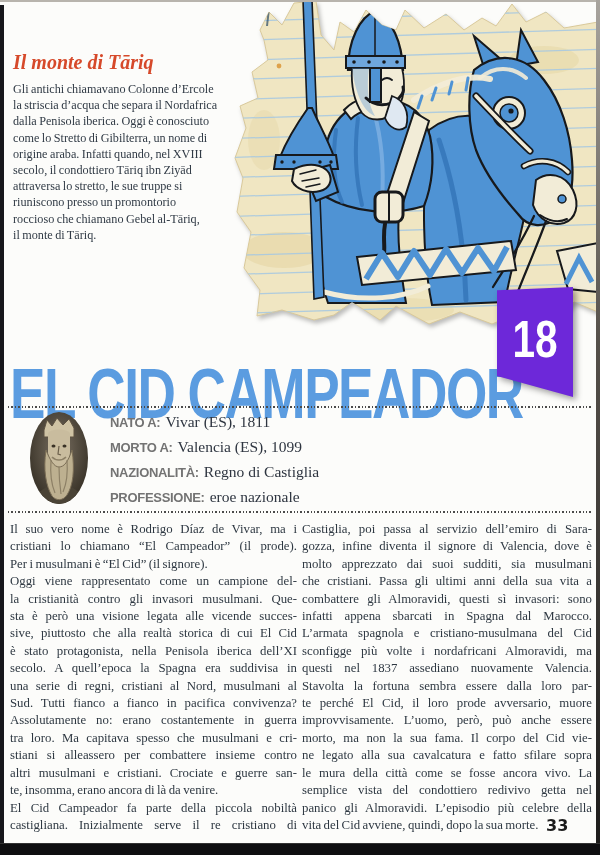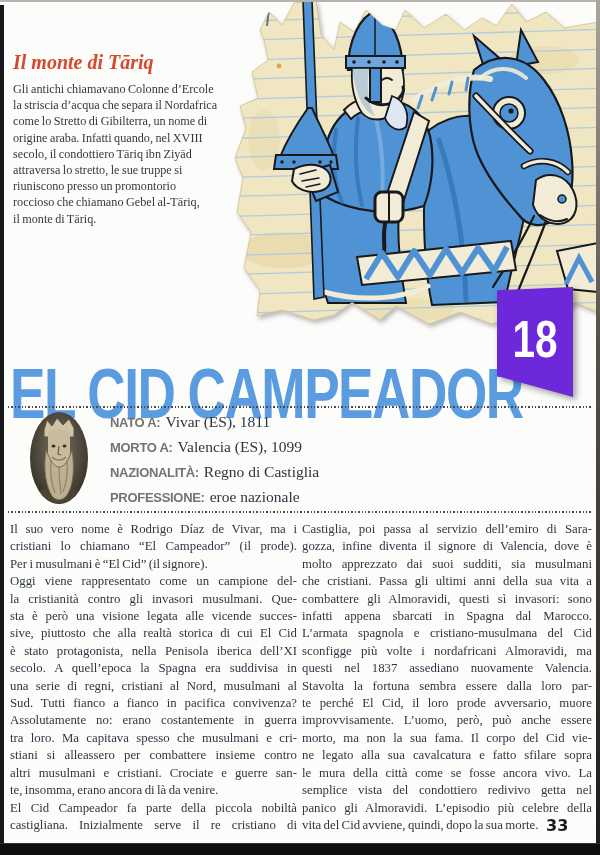--- a/index.html
+++ b/index.html
@@ -61,20 +61,21 @@
 </head>
 <body>
 
 <div class="page">
 
   <div class="note">
     <h2 class="note-title">Il monte di Tāriq</h2>
     <div>
         <div class="tline">Gli antichi chiamavano Colonne d’Ercole</div>
         <div class="tline">la striscia d’acqua che separa il Nordafrica</div>
+        <div class="tline">dalla Penisola iberica. Oggi è conosciuto</div>
         <div class="tline">come lo Stretto di Gibilterra, un nome di</div>
         <div class="tline">origine araba. Infatti quando, nel XVIII</div>
         <div class="tline">secolo, il condottiero Tāriq ibn Ziyād</div>
         <div class="tline">attraversa lo stretto, le sue truppe si</div>
         <div class="tline">riuniscono presso un promontorio</div>
         <div class="tline">roccioso che chiamano Gebel al-Tāriq,</div>
         <div class="tline">il monte di Tāriq.</div>
       </div>
   </div>
 

